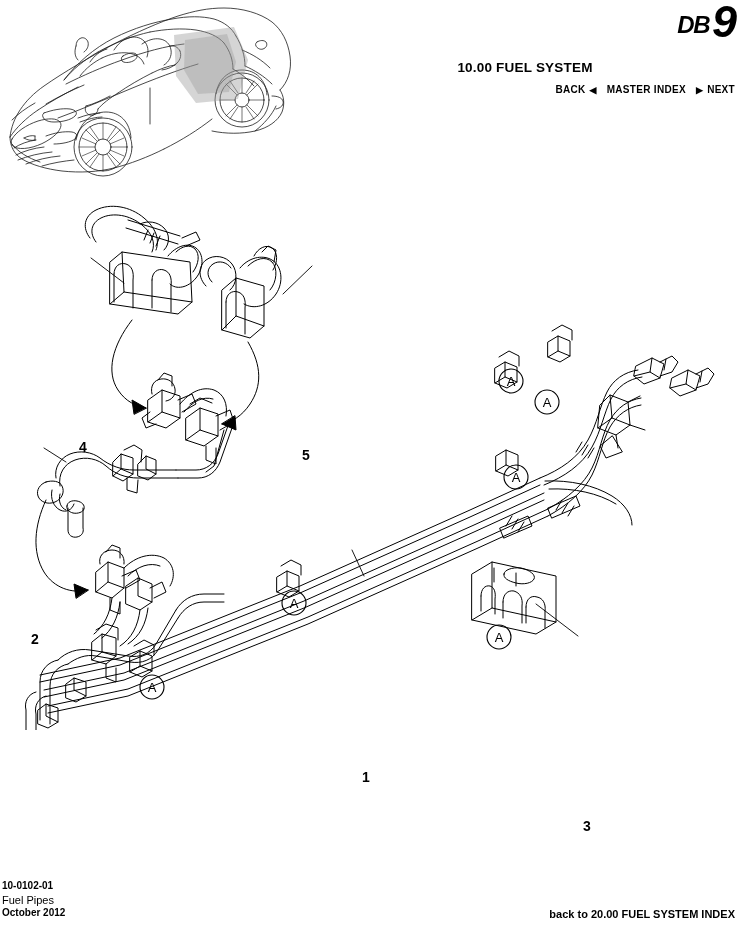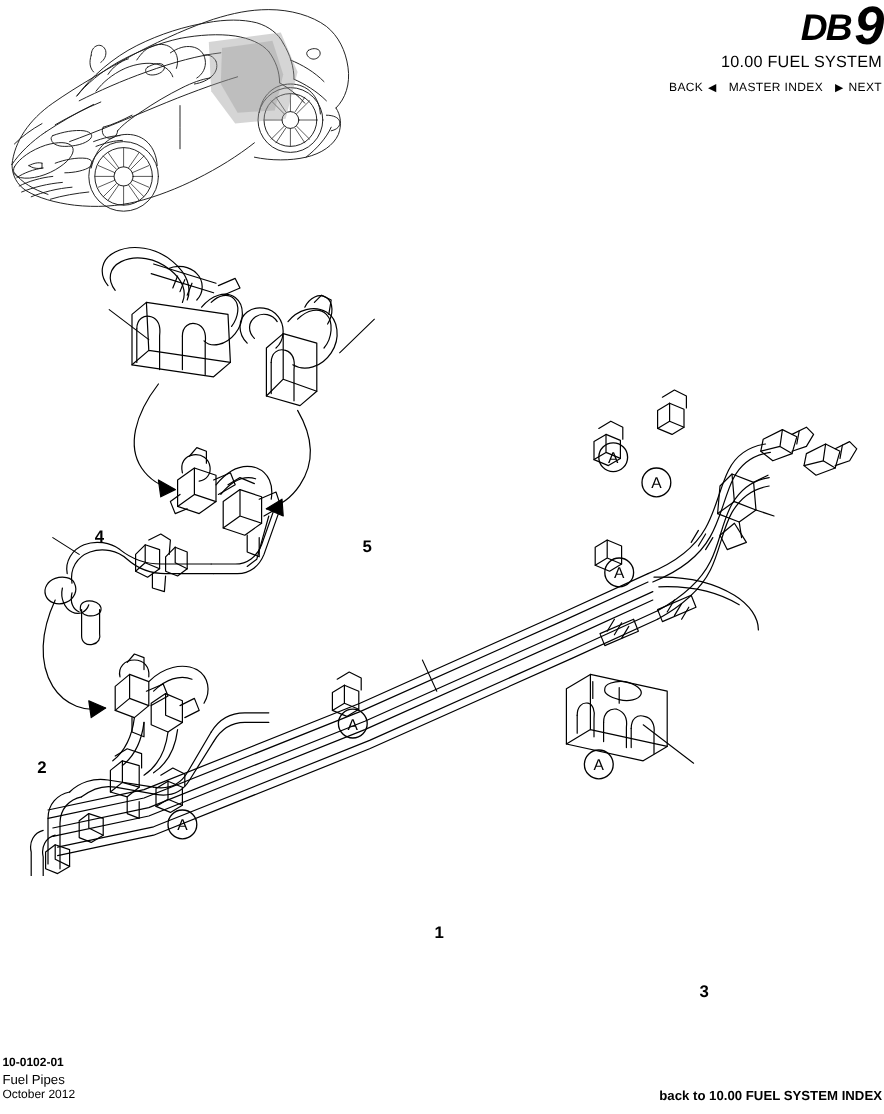--- a/index.html
+++ b/index.html
@@ -29,40 +29,41 @@
     font-family: "Liberation Sans", sans-serif;
     font-weight: bold;
     font-style: italic;
     font-size: 34px;
     letter-spacing: -1px;
     line-height: 36px;
     height: 38px;
     white-space: nowrap;
   }
   #db9-logo .db {
-    font-size: 31px;
+    font-size: 24px;
     letter-spacing: -1.5px;
   }
   #db9-logo .nine {
     font-size: 45px;
     letter-spacing: -2px;
     margin-left: 3px;
     position: relative;
     top: 4px;
   }
   #section-title {
     font-size: 13.5px;
-    font-weight: normal;
+    font-weight: bold;
     letter-spacing: 0.2px;
-    margin-top: 6px;
+    margin-top: 22px;
     white-space: nowrap;
+    text-align: center;
   }
   #nav-bar {
     font-size: 10px;
-    font-weight: normal;
+    font-weight: bold;
     margin-top: 9px;
     white-space: nowrap;
     letter-spacing: 0.3px;
   }
   #nav-bar .nav-item { display: inline-block; }
   #nav-bar .arrow { display: inline-block; font-size: 9px; }
   #nav-bar .gap { display: inline-block; width: 10px; }
   #nav-bar .gap-sm { display: inline-block; width: 4px; }
 
   
@@ -103,21 +104,21 @@
     font-size: 10px;
     font-weight: bold;
     letter-spacing: 0px;
   }
   #footer-left .doc-name {
     font-size: 11px;
     font-weight: normal;
   }
   #footer-left .doc-date {
     font-size: 10px;
-    font-weight: normal;
+    font-weight: bold;
   }
   #footer-right {
     position: absolute;
     right: 2px;
     bottom: 8px;
     font-size: 11px;
     font-weight: bold;
     white-space: nowrap;
   }
 </style>
@@ -523,13 +524,13 @@
 <div class="num-label" style="left:302px; top:258px;">
   <span>5</span>
 </div>
 </div>
 
 <div id="footer-left">
   <div class="doc-code">10-0102-01</div>
   <div class="doc-name">Fuel Pipes</div>
   <div class="doc-date">October 2012</div>
 </div>
-<div id="footer-right">back to 10.00 FUEL SYSTEM INDEX</div>
+<div id="footer-right">back to 20.00 FUEL SYSTEM INDEX</div>
 
 </body></html>

